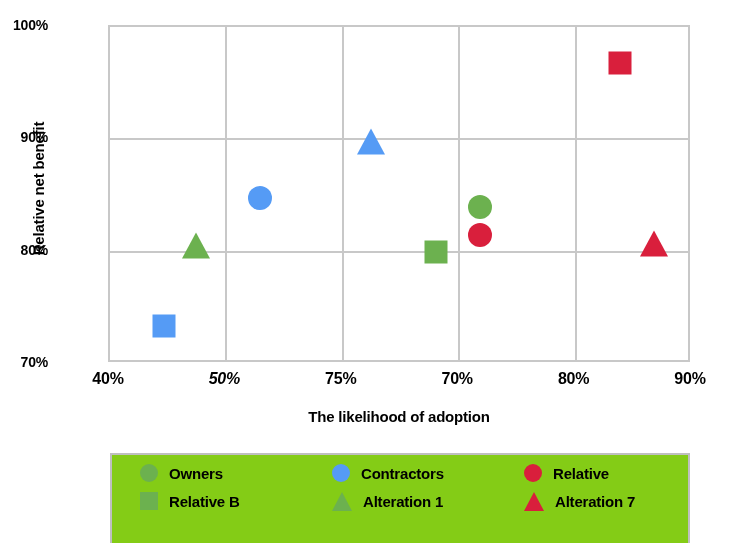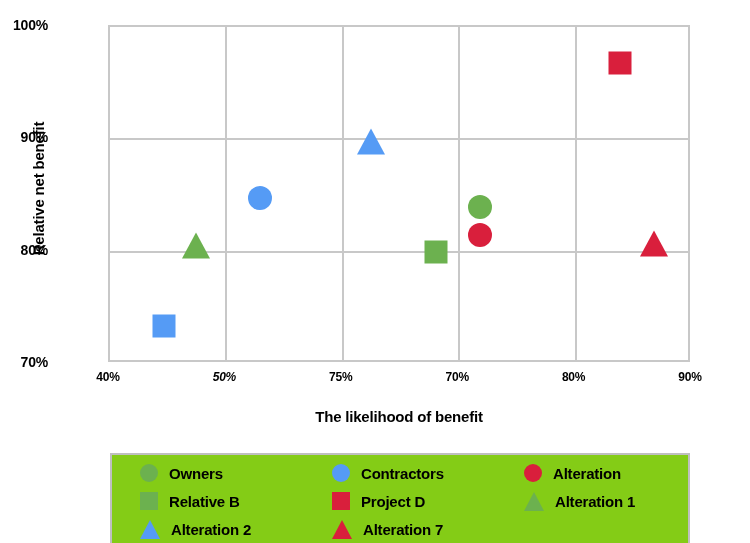--- a/index.html
+++ b/index.html
@@ -81,21 +81,21 @@
     color: #000000;
     transform: translateY(-50%);
     letter-spacing: -0.2px;
   }
   .xtick {
     position: absolute;
     top: 358px;
     width: 80px;
     margin-left: -40px;
     text-align: center;
-    font-size: 12px;
+    font-size: 16px;
     font-weight: bold;
     color: #000000;
     letter-spacing: -0.2px;
   }
 
   
   #xlabel {
     position: absolute;
     left: 108px;
     top: 396px;
@@ -202,51 +202,43 @@
     </div>
   <div id="xticks">
       <div class="xtick" style="left: 108px;">40%</div>
       <div class="xtick" style="left: 224.4px; font-style: italic;">50%</div>
       <div class="xtick" style="left: 340.8px;">75%</div>
       <div class="xtick" style="left: 457.2px;">70%</div>
       <div class="xtick" style="left: 573.6px;">80%</div>
       <div class="xtick" style="left: 690px;">90%</div>
     </div>
 
-  <div id="xlabel">The likelihood of benefit</div>
+  <div id="xlabel">The likelihood of adoption</div>
   <div id="ylabel">Relative net benefit</div>
 
   <div id="legend" style="border-color: rgb(191, 191, 191);">
       <div class="legend-item">
         <span class="legend-swatch circle" style="background: rgb(108, 177, 79);"></span>
         <span class="legend-label">Owners</span>
       </div>
       <div class="legend-item">
         <span class="legend-swatch circle" style="background: rgb(85, 155, 245);"></span>
         <span class="legend-label">Contractors</span>
       </div>
       <div class="legend-item">
         <span class="legend-swatch circle" style="background: rgb(217, 31, 60);"></span>
-        <span class="legend-label">Alteration</span>
+        <span class="legend-label">Relative</span>
       </div>
       <div class="legend-item">
         <span class="legend-swatch square" style="background: rgb(108, 177, 79);"></span>
         <span class="legend-label">Relative B</span>
       </div>
       <div class="legend-item">
-        <span class="legend-swatch square" style="background: rgb(217, 31, 60);"></span>
-        <span class="legend-label">Project D</span>
-      </div>
-      <div class="legend-item">
         <span class="legend-swatch triangle" style="border-bottom-color: rgb(108, 177, 79);"></span>
         <span class="legend-label">Alteration 1</span>
       </div>
       <div class="legend-item">
-        <span class="legend-swatch triangle" style="border-bottom-color: rgb(85, 155, 245);"></span>
-        <span class="legend-label">Alteration 2</span>
-      </div>
-      <div class="legend-item">
         <span class="legend-swatch triangle" style="border-bottom-color: rgb(217, 31, 60);"></span>
         <span class="legend-label">Alteration 7</span>
       </div>
     </div>
 
 </div>
 
 </body></html>

